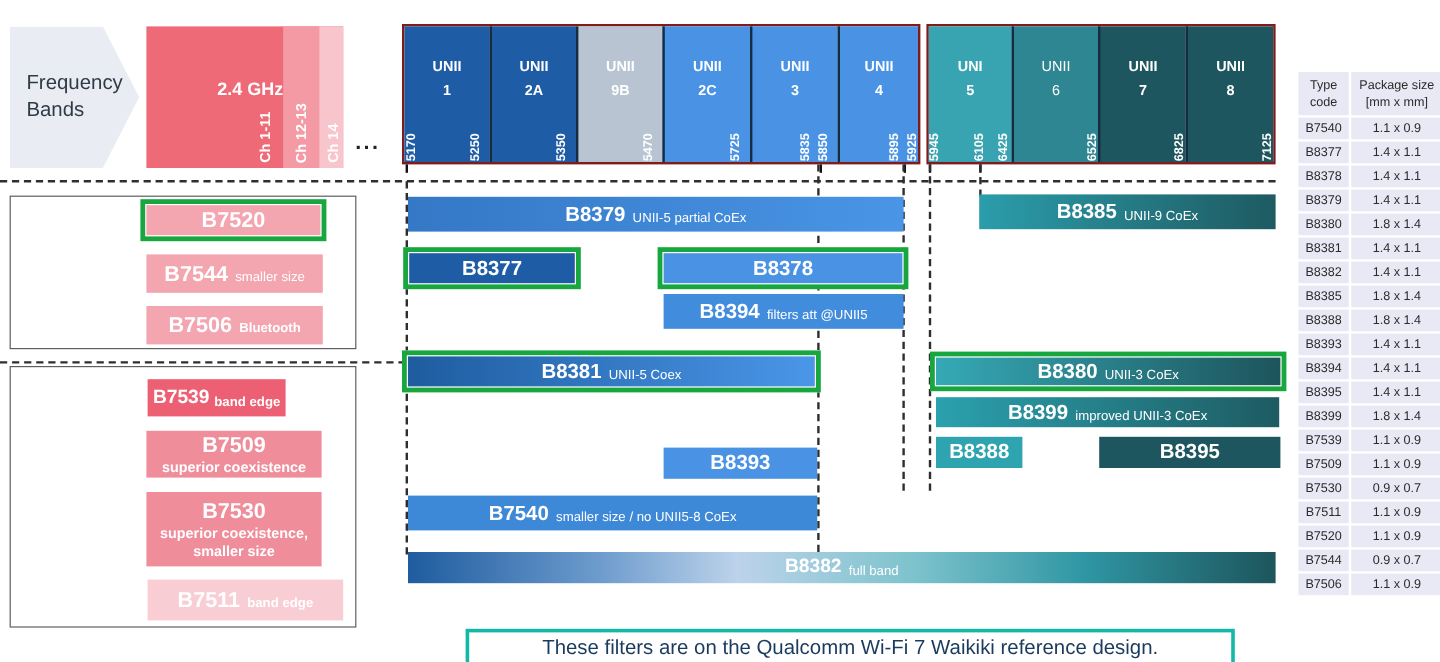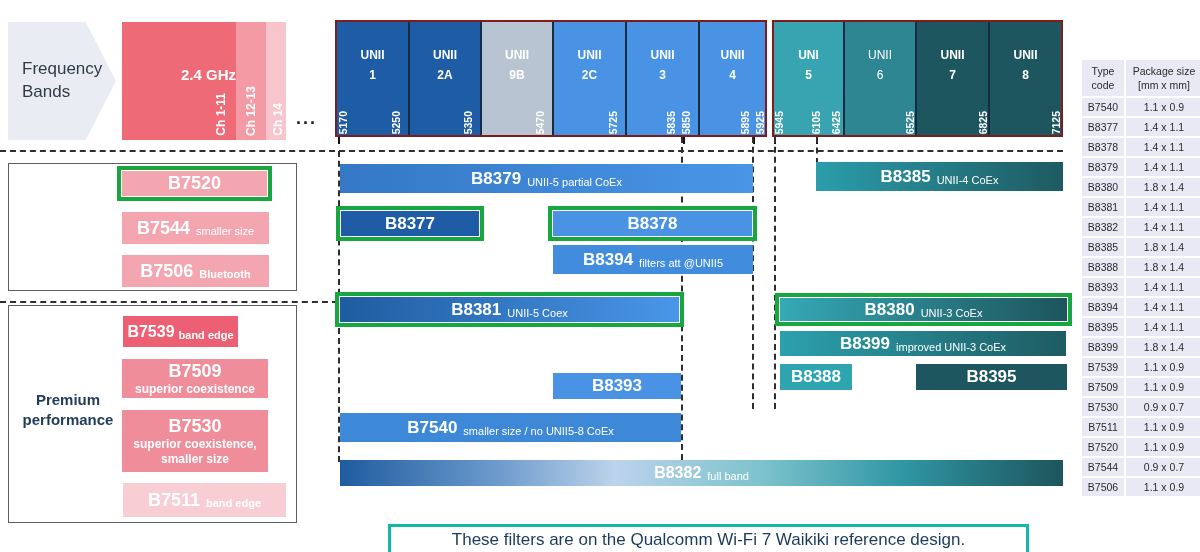--- a/index.html
+++ b/index.html
@@ -159,21 +159,20 @@
   <div class="hdash" style="left:0;top:138px;width:1063px;"></div>
   <div class="hdash" style="left:0;top:289px;width:338px;"></div>
   <div class="vdash" style="left:338px;top:139px;height:311px;"></div>
   <div class="vdash" style="left:681px;top:125px;height:323px;"></div>
   <div class="vdash" style="left:752px;top:125px;height:272px;"></div>
   <div class="vdash" style="left:774px;top:125px;height:272px;"></div>
   <div class="vdash" style="left:816px;top:125px;height:27px;"></div>
 
   <div class="panelbox" style="top:151px;height:128px;"></div>
   <div class="panelbox" style="top:293px;height:218px;"></div>
-  <div class="paneltitle" style="left:16px;top:378px;width:104px;">Premium performance</div>
 
   <div class="greenwrap" style="left:117px;top:154px;width:155px;height:35px;">
     <div class="fill pink" style="background:#f3a6b0;">
       <span class="code">B7520</span>
     </div>
   </div>
   <div class="bar pink" style="left:122px;top:200px;width:147px;height:32px;background:#f3a6b0;">
     <span class="code">B7544</span>
     <span class="sub">smaller size</span>
   </div>
@@ -199,21 +198,21 @@
     <span class="code">B7511</span>
     <span class="sub" style="font-weight:bold;">band edge</span>
   </div>
 
   <div class="bar" style="left:340px;top:152px;width:413px;height:29px;background:linear-gradient(to right,#3478c6,#4a95e6);">
     <span class="code">B8379</span>
     <span class="sub">UNII-5 partial CoEx</span>
   </div>
   <div class="bar" style="left:816px;top:150px;width:247px;height:29px;background:linear-gradient(to right,#2b9dab,#1e5a61);">
     <span class="code">B8385</span>
-    <span class="sub">UNII-4 CoEx</span>
+    <span class="sub">UNII-9 CoEx</span>
   </div>
 
   <div class="greenwrap" style="left:336px;top:194px;width:148px;height:35px;">
     <div class="fill" style="background:#1e5da5;">
       <span class="code">B8377</span>
     </div>
   </div>
   <div class="greenwrap" style="left:548px;top:194px;width:209px;height:35px;">
     <div class="fill" style="background:#4a93e4;">
       <span class="code">B8378</span>

